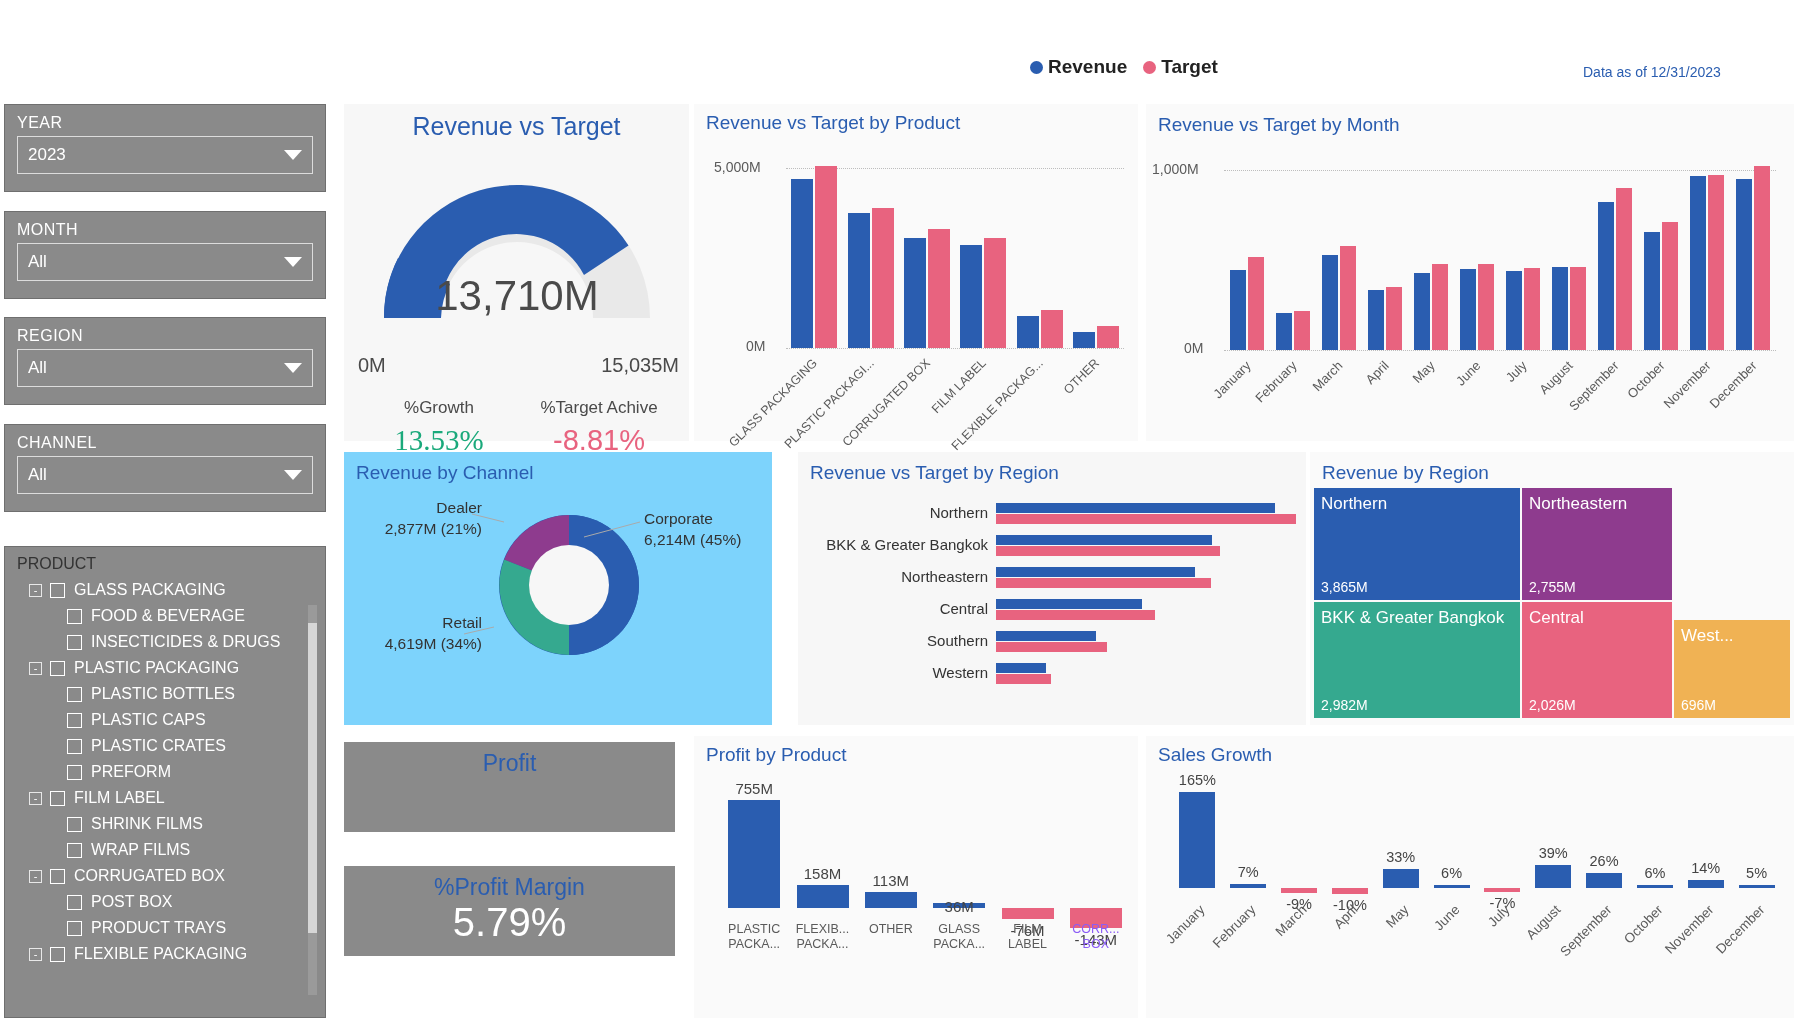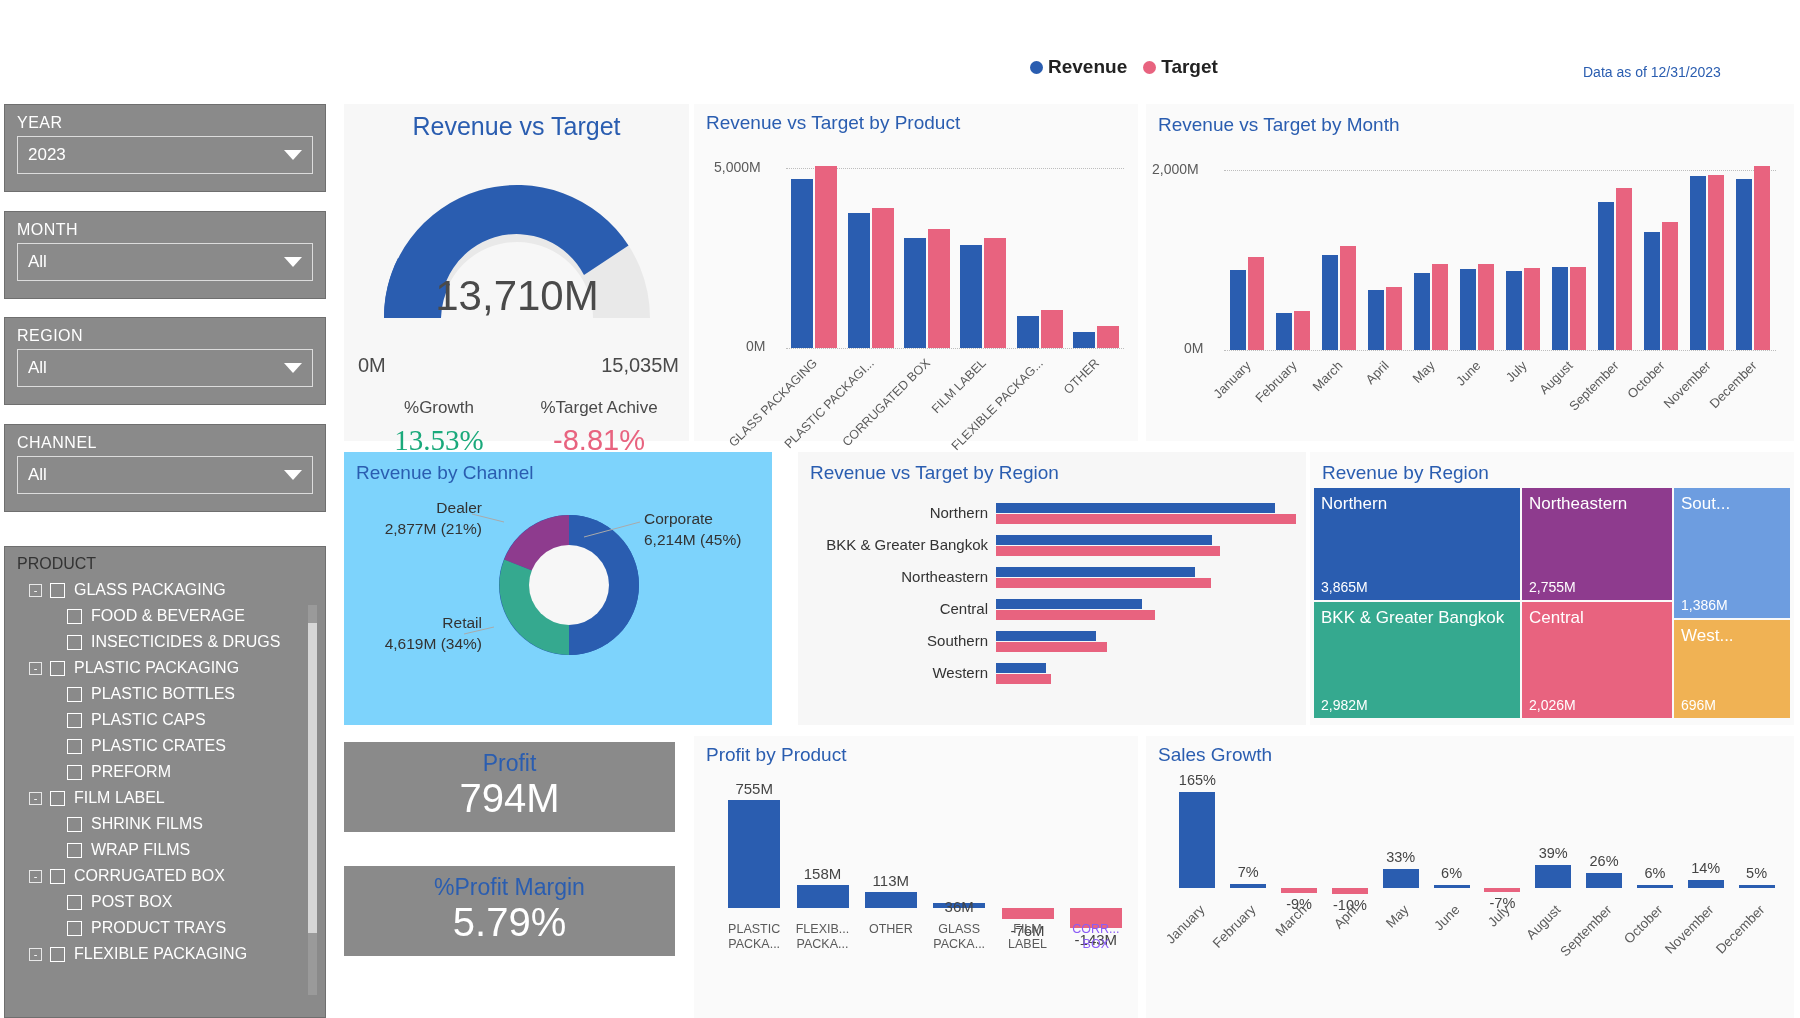--- a/index.html
+++ b/index.html
@@ -245,21 +245,20 @@
   <div id="gauge-max">15,035M</div>
 
   <div class="kpi-lbl" style="left:20px;width:150px;">%Growth</div>
   <div class="kpi-val" style="left:20px;width:150px;color:#1aa97b;font-family:Liberation Serif, serif;">13.53%</div>
   <div class="kpi-lbl" style="left:175px;width:160px;">%Target Achive</div>
   <div class="kpi-val" style="left:175px;width:160px;color:#e8637f;">-8.81%</div>
 </div>
 
 <div class="card" id="profit-card">
   <div class="big-card-t">Profit</div>
-  <div class="big-card-v">794M</div>
 </div>
 <div class="card" id="margin-card">
   <div class="big-card-t">%Profit Margin</div>
   <div class="big-card-v">5.79%</div>
 </div>
 
 <div class="card white" id="prod-card">
   <div class="ctitle" id="prod-title">Revenue vs Target by Product</div>
   <div id="prod-plot" style="position:absolute;left:92px;top:64px;width:338px;height:180px;">
       <div class="axis-dotted" style="left: 0px; top: 0px; width: 338px;"></div>
@@ -285,21 +284,21 @@
       <div class="bar" style="width: 22px; height: 21.6px; left: 310.833px; background: rgb(232, 99, 127);"></div>
       <div class="cat-lbl" style="left: 305.833px; top: 188px; transform: rotate(-45deg) translateX(-100%); font-size: 12.5px;">OTHER</div>
     </div>
 </div>
 
 <div class="card white" id="month-card">
   <div class="ctitle" id="month-title">Revenue vs Target by Month</div>
   <div id="month-plot" style="position:absolute;left:78px;top:66px;width:552px;height:180px;">
       <div class="axis-dotted" style="left: 0px; top: 0px; width: 552px;"></div>
       <div class="axis-dotted" style="left: 0px; top: 180px; width: 552px;"></div>
-      <div class="axis-lbl" style="left: -72px; top: -9px;">2,000M</div>
+      <div class="axis-lbl" style="left: -72px; top: -9px;">1,000M</div>
       <div class="axis-lbl" style="left: -40px; top: 170px;">0M</div>
       <div class="bar" style="width: 16px; height: 80.1px; left: 6px; background: rgb(42, 93, 176);"></div>
       <div class="bar" style="width: 16px; height: 92.7px; left: 24px; background: rgb(232, 99, 127);"></div>
       <div class="cat-lbl" style="left: 19px; top: 188px; transform: rotate(-45deg) translateX(-100%); font-size: 13px;">January</div>
       <div class="bar" style="width: 16px; height: 36.9px; left: 52px; background: rgb(42, 93, 176);"></div>
       <div class="bar" style="width: 16px; height: 38.7px; left: 70px; background: rgb(232, 99, 127);"></div>
       <div class="cat-lbl" style="left: 65px; top: 188px; transform: rotate(-45deg) translateX(-100%); font-size: 13px;">February</div>
       <div class="bar" style="width: 16px; height: 95.4px; left: 98px; background: rgb(42, 93, 176);"></div>
       <div class="bar" style="width: 16px; height: 104.4px; left: 116px; background: rgb(232, 99, 127);"></div>
       <div class="cat-lbl" style="left: 111px; top: 188px; transform: rotate(-45deg) translateX(-100%); font-size: 13px;">March</div>
@@ -382,24 +381,20 @@
 <div class="card white" id="tree-card">
   <div class="ctitle" id="tree-title">Revenue by Region</div>
   <div id="tree-plot" style="position:absolute;left:4px;top:36px;width:476px;height:230px;">
       <div class="tm-cell" style="left: 0px; top: 0px; width: 206px; height: 112px; background: rgb(42, 93, 176);">
         <div class="tm-name">Northern</div>
         <div class="tm-val">3,865M</div>
       </div>
       <div class="tm-cell" style="left: 208px; top: 0px; width: 150px; height: 112px; background: rgb(142, 59, 142);">
         <div class="tm-name">Northeastern</div>
         <div class="tm-val">2,755M</div>
-      </div>
-      <div class="tm-cell" style="left: 360px; top: 0px; width: 116px; height: 130px; background: rgb(109, 157, 224);">
-        <div class="tm-name">Sout...</div>
-        <div class="tm-val">1,386M</div>
       </div>
       <div class="tm-cell" style="left: 0px; top: 114px; width: 206px; height: 116px; background: rgb(53, 169, 143);">
         <div class="tm-name">BKK &amp; Greater Bangkok</div>
         <div class="tm-val">2,982M</div>
       </div>
       <div class="tm-cell" style="left: 208px; top: 114px; width: 150px; height: 116px; background: rgb(232, 99, 127);">
         <div class="tm-name">Central</div>
         <div class="tm-val">2,026M</div>
       </div>
       <div class="tm-cell" style="left: 360px; top: 132px; width: 116px; height: 98px; background: rgb(240, 178, 84);">

